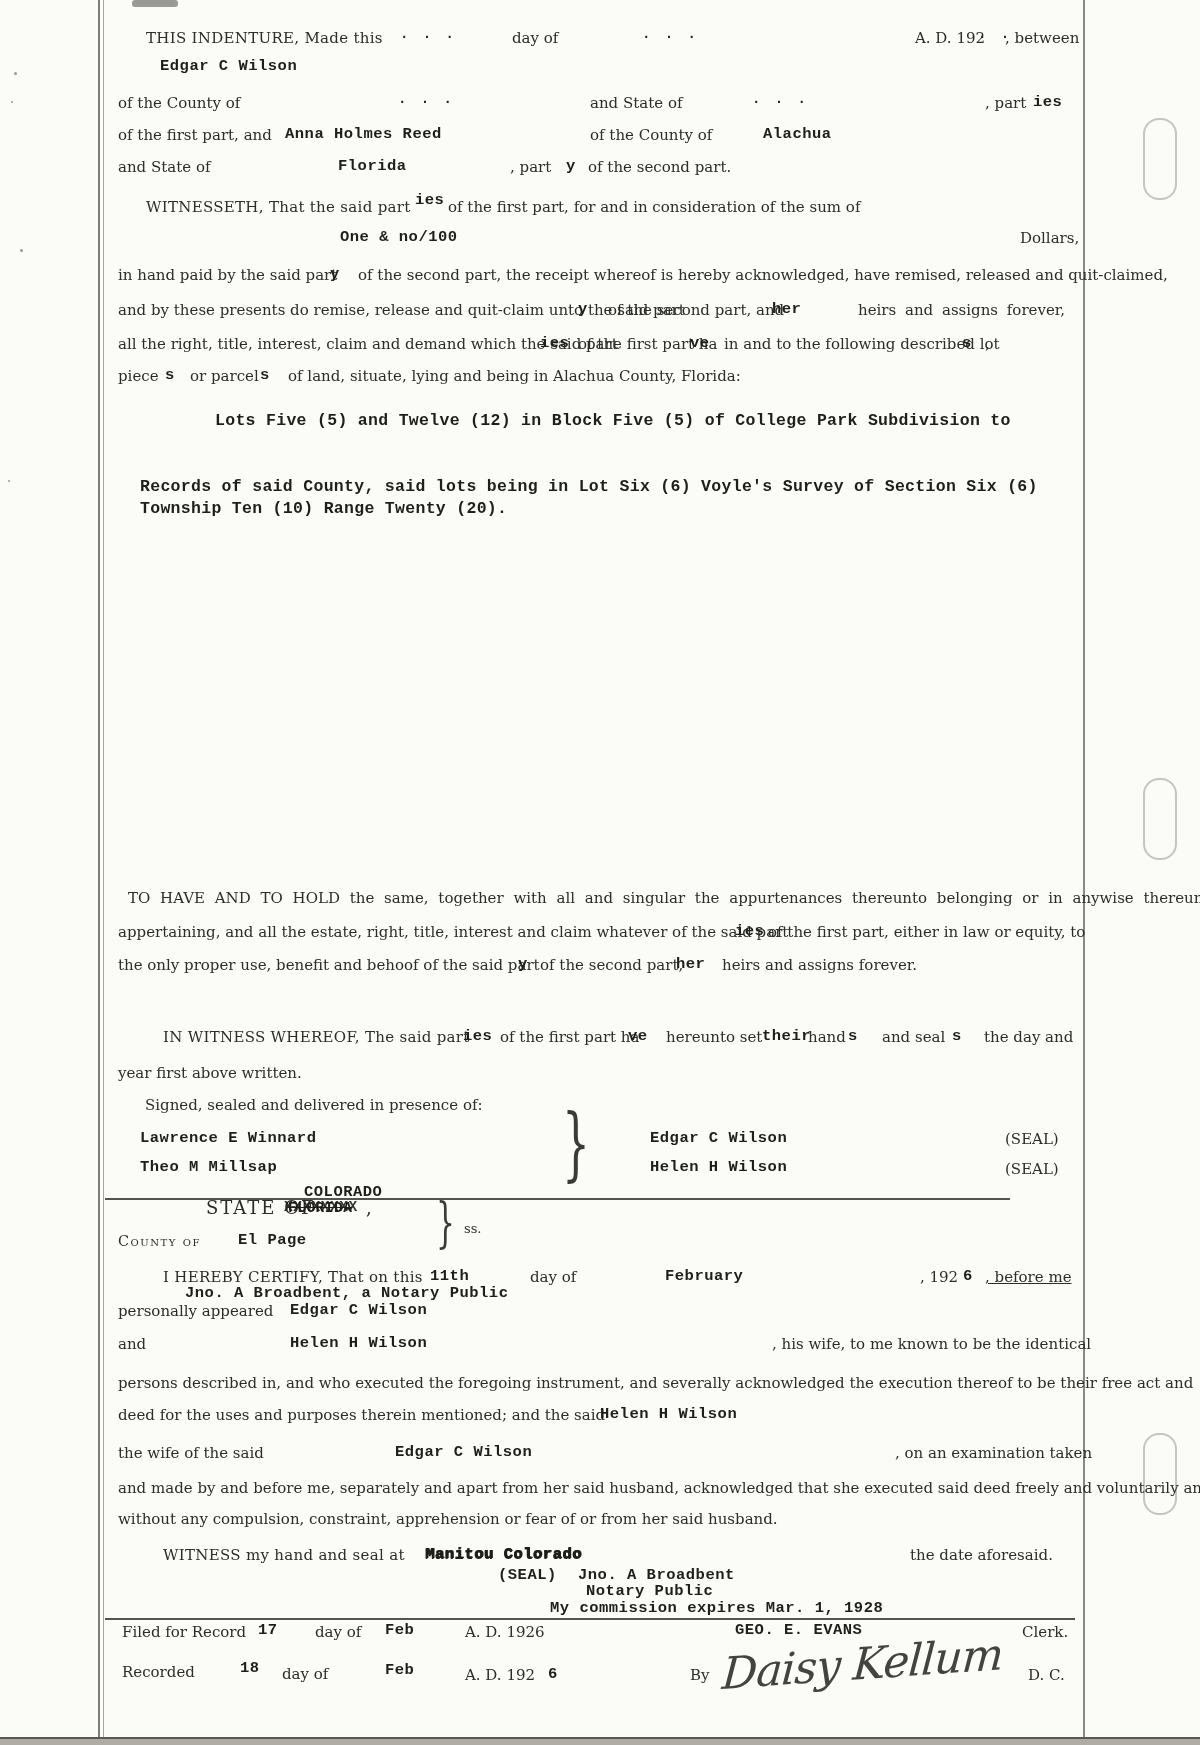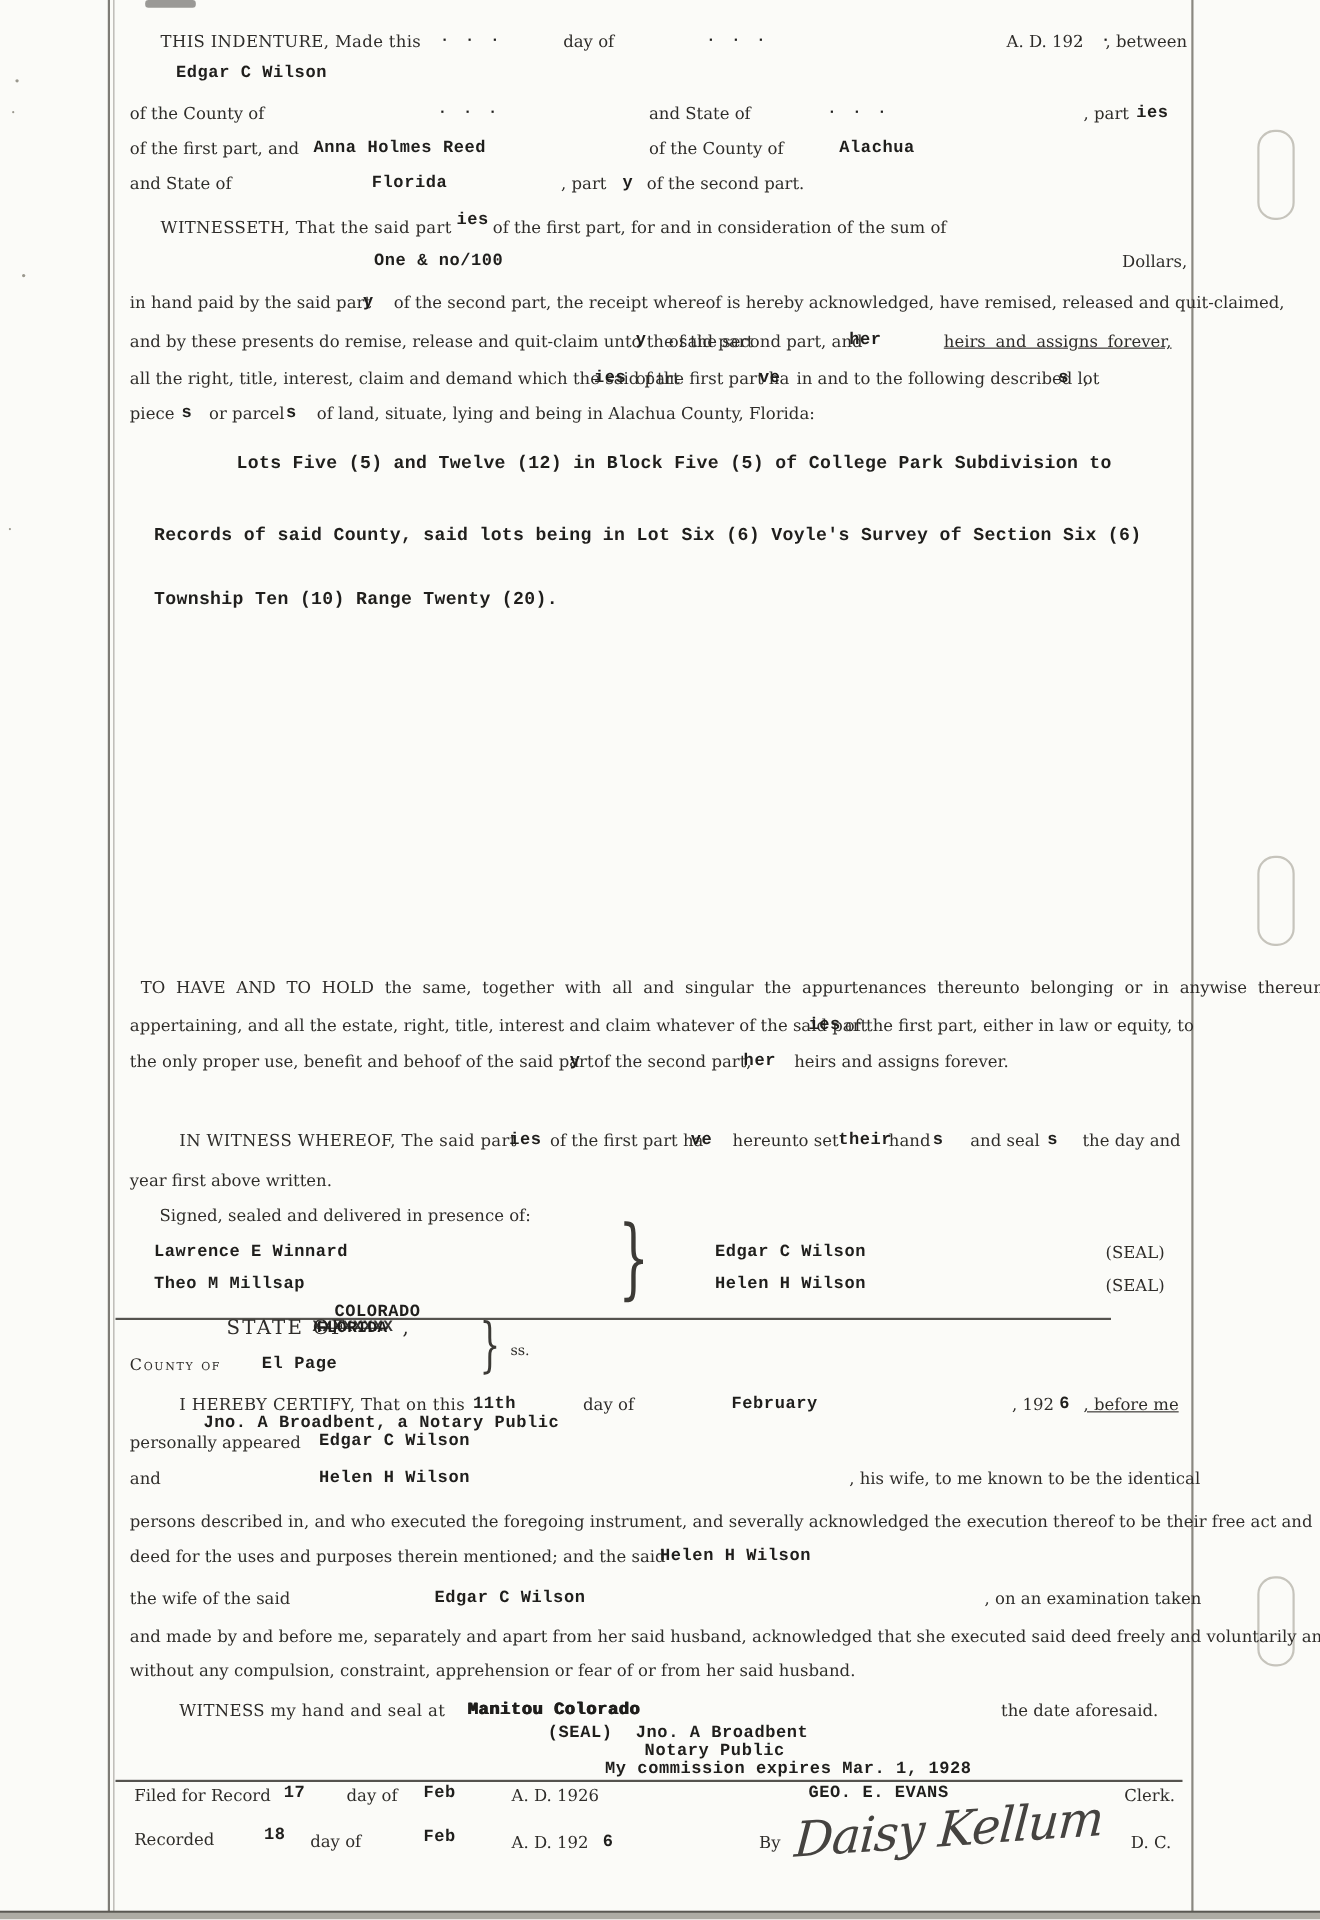--- a/index.html
+++ b/index.html
@@ -83,39 +83,39 @@
   <span class="p" style="left:1020px;top:230px;">Dollars,</span>
 
   <span class="p" style="left:118px;top:267px;">in hand paid by the said part</span>
   <span class="t" style="left:330px;top:266px;">y</span>
   <span class="p" style="left:358px;top:267px;">of the second part, the receipt whereof is hereby acknowledged, have remised, released and quit-claimed,</span>
 
   <span class="p" style="left:118px;top:302px;">and by these presents do remise, release and quit-claim unto the said part</span>
   <span class="t" style="left:578px;top:301px;">y</span>
   <span class="p" style="left:608px;top:302px;">of the second part, and</span>
   <span class="t" style="left:772px;top:301px;">her</span>
-  <span class="p" style="left:858px;top:302px;word-spacing:4px;text-decoration:underline;">heirs and assigns forever,</span>
+  <span class="p" style="left:858px;top:302px;word-spacing:4px;">heirs and assigns forever,</span>
 
   <span class="p" style="left:118px;top:336px;">all the right, title, interest, claim and demand which the said part</span>
   <span class="t" style="left:540px;top:335px;">ies</span>
   <span class="p" style="left:578px;top:336px;">of the first part ha</span>
   <span class="t" style="left:690px;top:335px;">ve</span>
   <span class="p" style="left:724px;top:336px;">in and to the following described lot</span>
   <span class="t" style="left:962px;top:335px;">s</span>
   <span class="p" style="left:985px;top:336px;">,</span>
 
   <span class="p" style="left:118px;top:368px;">piece</span>
   <span class="t" style="left:165px;top:367px;">s</span>
   <span class="p" style="left:190px;top:368px;">or parcel</span>
   <span class="t" style="left:260px;top:367px;">s</span>
   <span class="p" style="left:288px;top:368px;">of land, situate, lying and being in Alachua County, Florida:</span>
 
   <span class="t desc" style="left:215px;top:412px;">Lots Five (5) and Twelve (12) in Block Five (5) of College Park Subdivision to</span>
   <span class="t desc" style="left:140px;top:478px;">Records of said County, said lots being in Lot Six (6) Voyle's Survey of Section Six (6)</span>
-  <span class="t desc" style="left:140px;top:536px;">Township Ten (10) Range Twenty (20).</span>
+  <span class="t desc" style="left:140px;top:500px;">Township Ten (10) Range Twenty (20).</span>
 
   <span class="p j5" style="left:128px;top:890px;">TO HAVE AND TO HOLD the same, together with all and singular the appurtenances thereunto belonging or in anywise thereunto</span>
   <span class="p" style="left:118px;top:924px;">appertaining, and all the estate, right, title, interest and claim whatever of the said part</span>
   <span class="t" style="left:735px;top:923px;">ies</span>
   <span class="p" style="left:768px;top:924px;">of the first part, either in law or equity, to</span>
   <span class="p" style="left:118px;top:957px;">the only proper use, benefit and behoof of the said part</span>
   <span class="t" style="left:518px;top:956px;">y</span>
   <span class="p" style="left:540px;top:957px;">of the second part,</span>
   <span class="t" style="left:676px;top:956px;">her</span>
   <span class="p" style="left:722px;top:957px;">heirs and assigns forever.</span>

